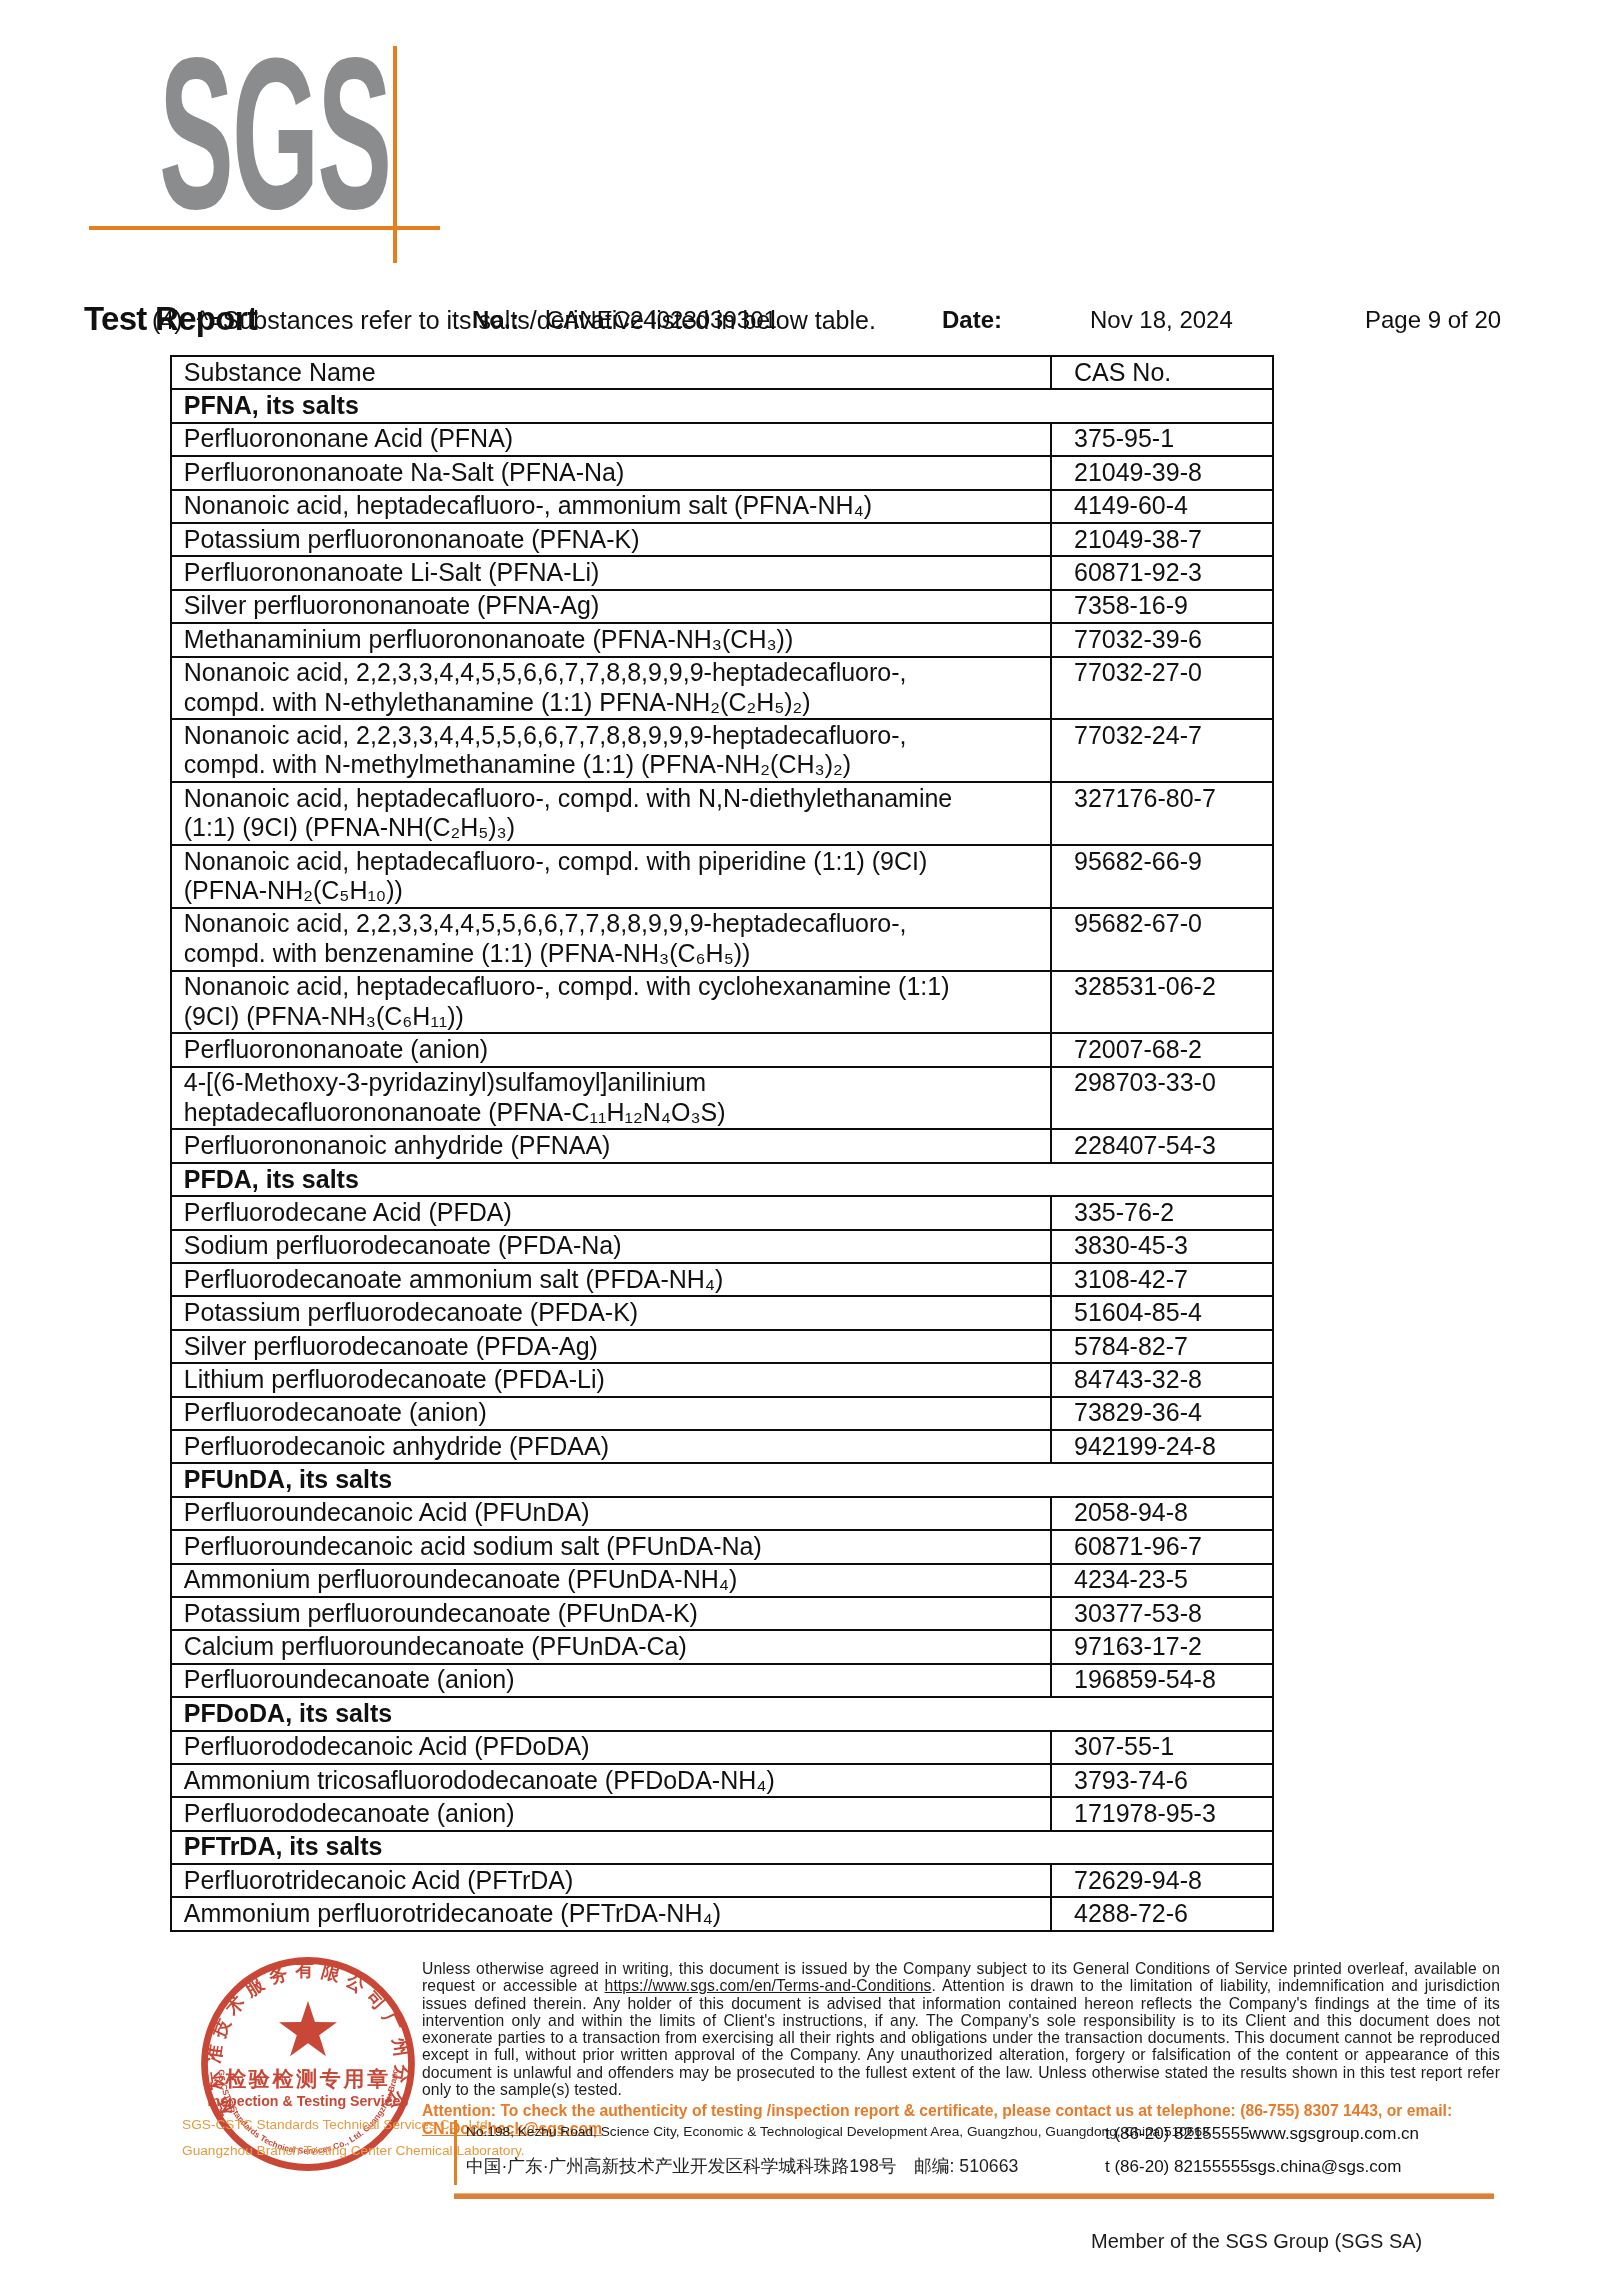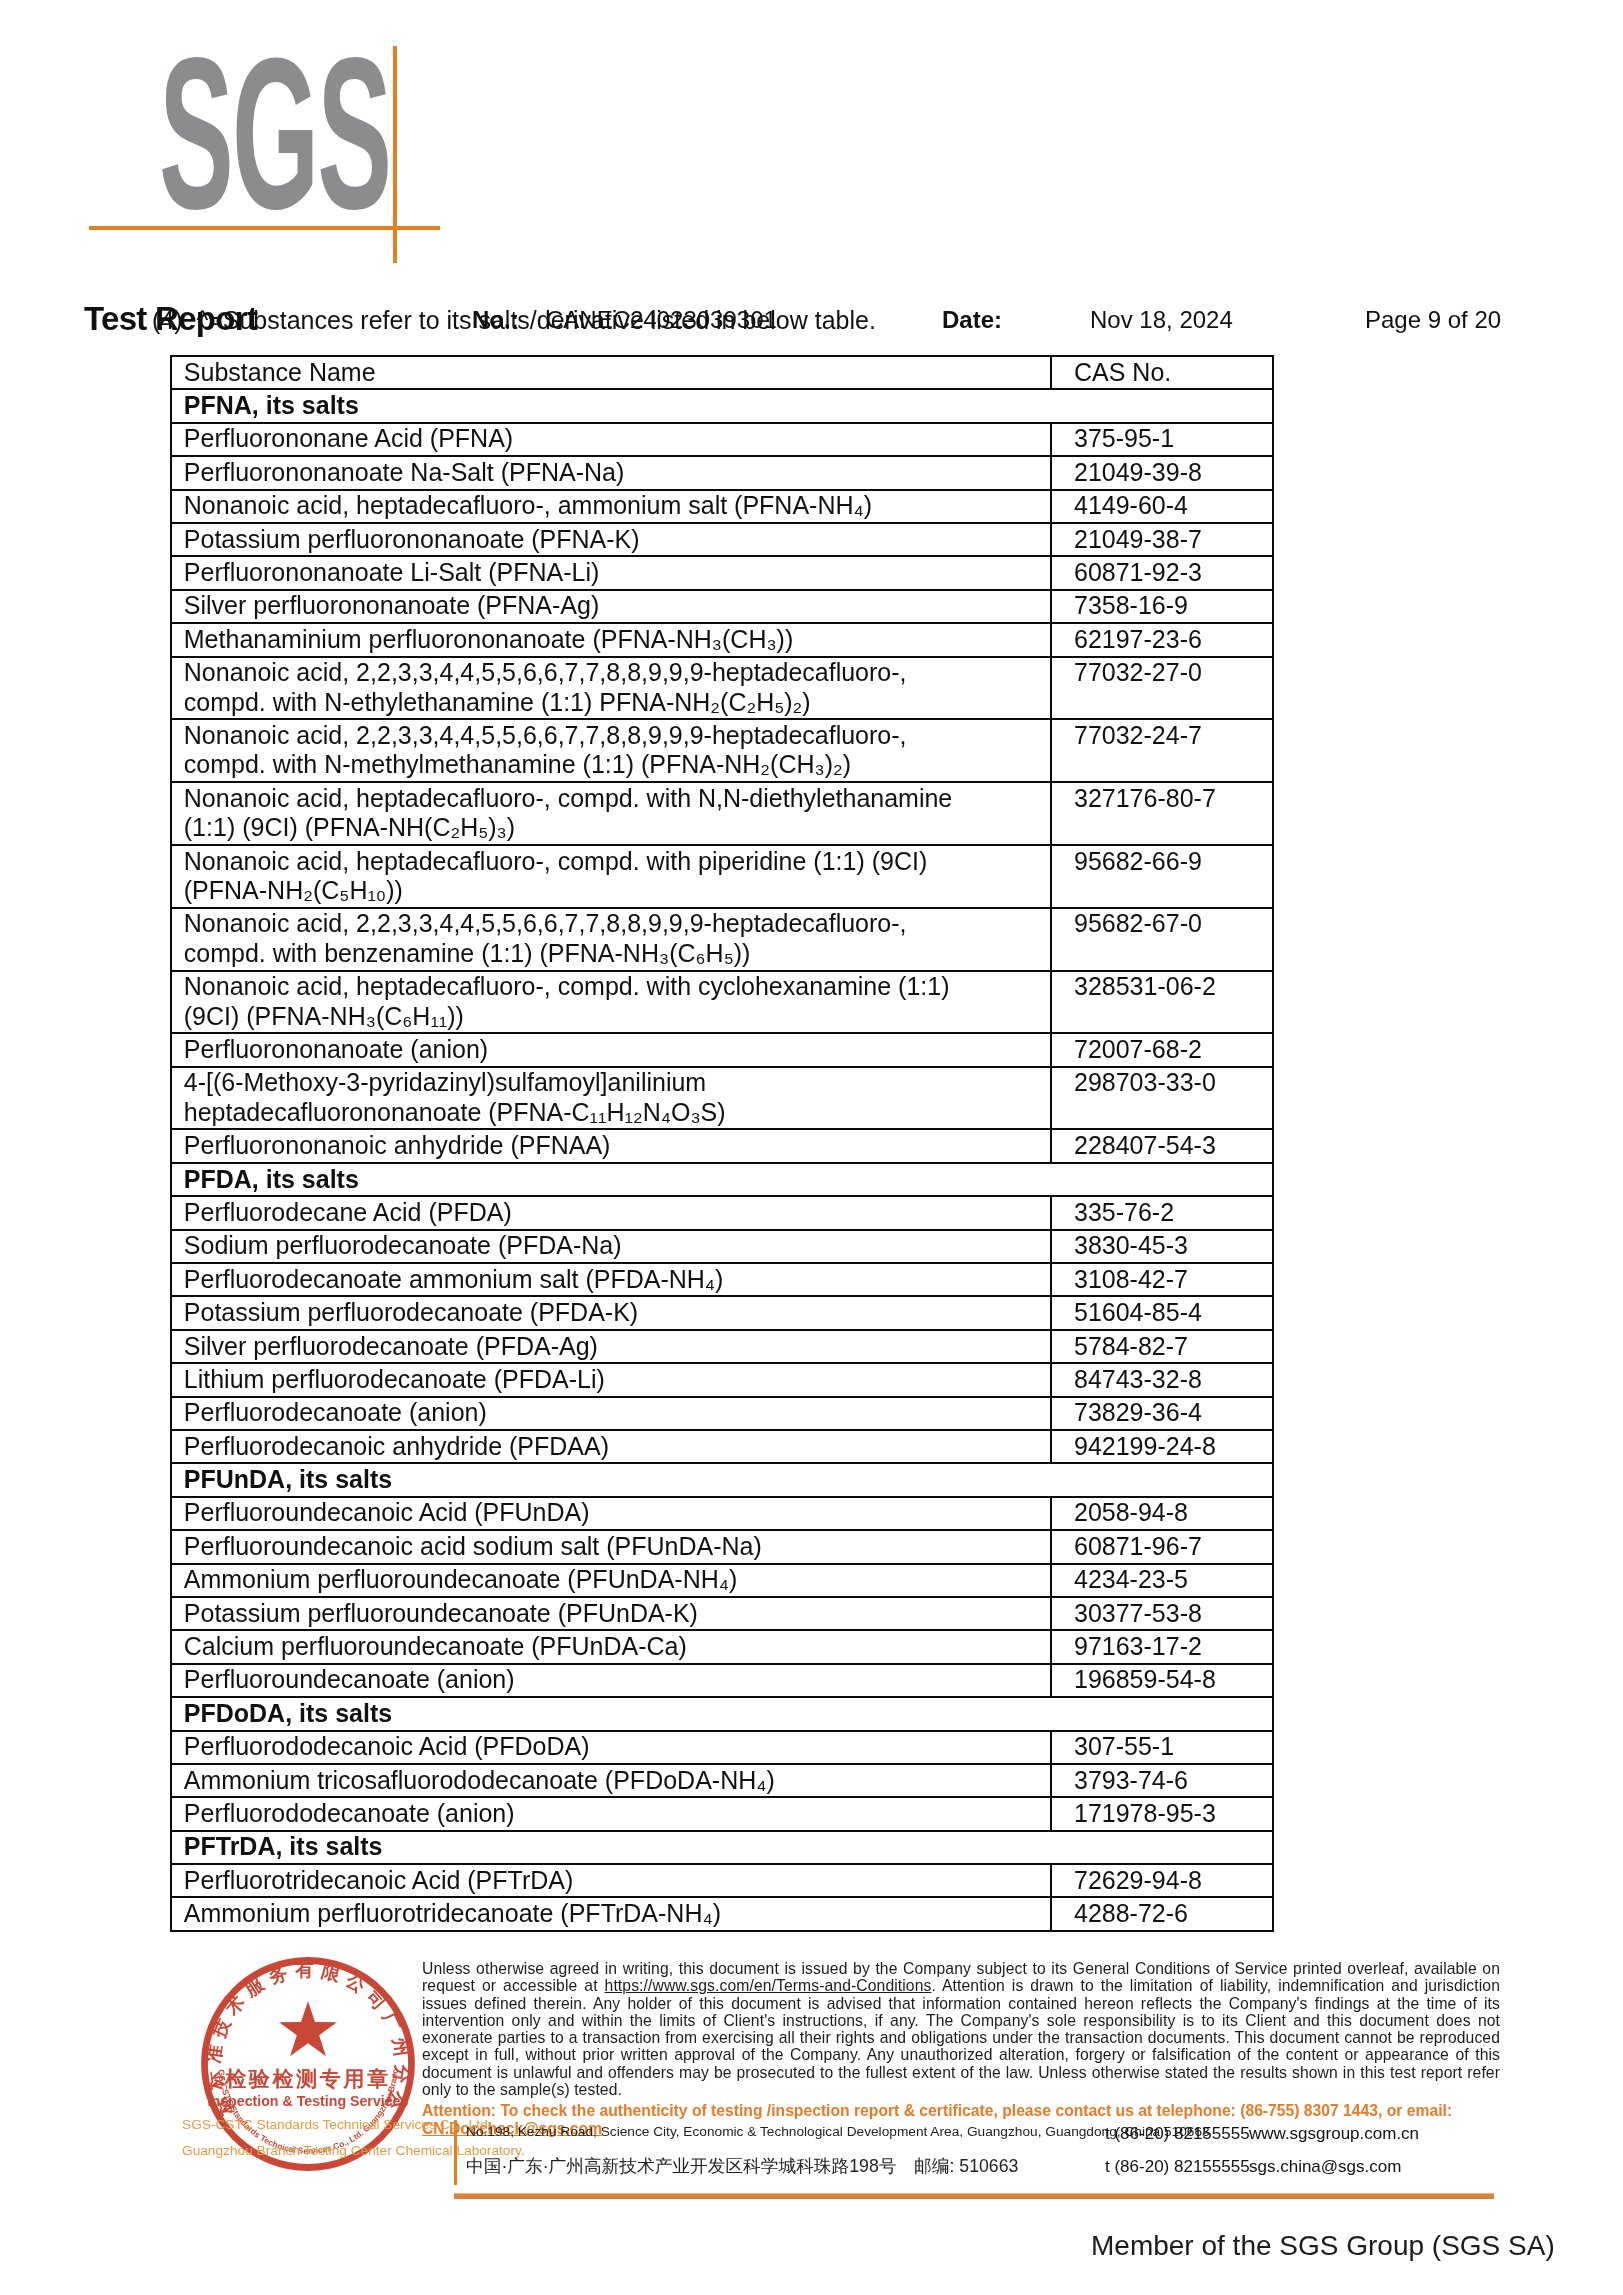--- a/index.html
+++ b/index.html
@@ -61,21 +61,21 @@
   }
   
   .v-sep{position:absolute;left:454px;top:2120px;width:2.6px;height:65px;background:#e5801e;}
   .addr-en{position:absolute;left:466px;top:2124px;font-size:13.7px;color:#222;white-space:nowrap;}
   .addr-cn{position:absolute;left:466px;top:2154px;font-size:17.7px;color:#222;white-space:nowrap;}
   .phone1{position:absolute;left:1105px;top:2124px;font-size:17px;white-space:nowrap;}
   .phone2{position:absolute;left:1105px;top:2157px;font-size:17px;white-space:nowrap;}
   .web{position:absolute;left:1249px;top:2124px;font-size:17px;white-space:nowrap;}
   .email2{position:absolute;left:1249px;top:2157px;font-size:17px;white-space:nowrap;}
   .h-rule{position:absolute;left:454px;top:2193px;width:1040px;height:5.2px;background:#dd8037;border-top:1.3px solid #f0b27a;}
-  .member{position:absolute;left:1091px;top:2230px;font-size:28px;color:#1c1c1c;white-space:nowrap;}
+  .member{position:absolute;left:1091px;top:2230px;font-size:20px;color:#1c1c1c;white-space:nowrap;}
 </style>
 </head>
 <body>
 
 <div class="logo-text">SGS</div>
 <div class="logo-hline"></div>
 <div class="logo-vline"></div>
 
 <div class="hdr hdr-title">Test Report</div>
 <div class="hdr hdr-no-label">No.:</div>
@@ -118,21 +118,21 @@
       <tr class="">
         <td>Perfluorononanoate Li-Salt (PFNA-Li)</td>
         <td class="cas">60871-92-3</td>
       </tr>
       <tr class="">
         <td>Silver perfluorononanoate (PFNA-Ag)</td>
         <td class="cas">7358-16-9</td>
       </tr>
       <tr class="">
         <td>Methanaminium perfluorononanoate (PFNA-NH₃(CH₃))</td>
-        <td class="cas">62197-23-6</td>
+        <td class="cas">77032-39-6</td>
       </tr>
       <tr class="">
         <td>Nonanoic acid, 2,2,3,3,4,4,5,5,6,6,7,7,8,8,9,9,9-heptadecafluoro-,
 compd. with N-ethylethanamine (1:1) PFNA-NH₂(C₂H₅)₂)</td>
         <td class="cas">77032-27-0</td>
       </tr>
       <tr class="">
         <td>Nonanoic acid, 2,2,3,3,4,4,5,5,6,6,7,7,8,8,9,9,9-heptadecafluoro-,
 compd. with N-methylmethanamine (1:1) (PFNA-NH₂(CH₃)₂)</td>
         <td class="cas">77032-24-7</td>

